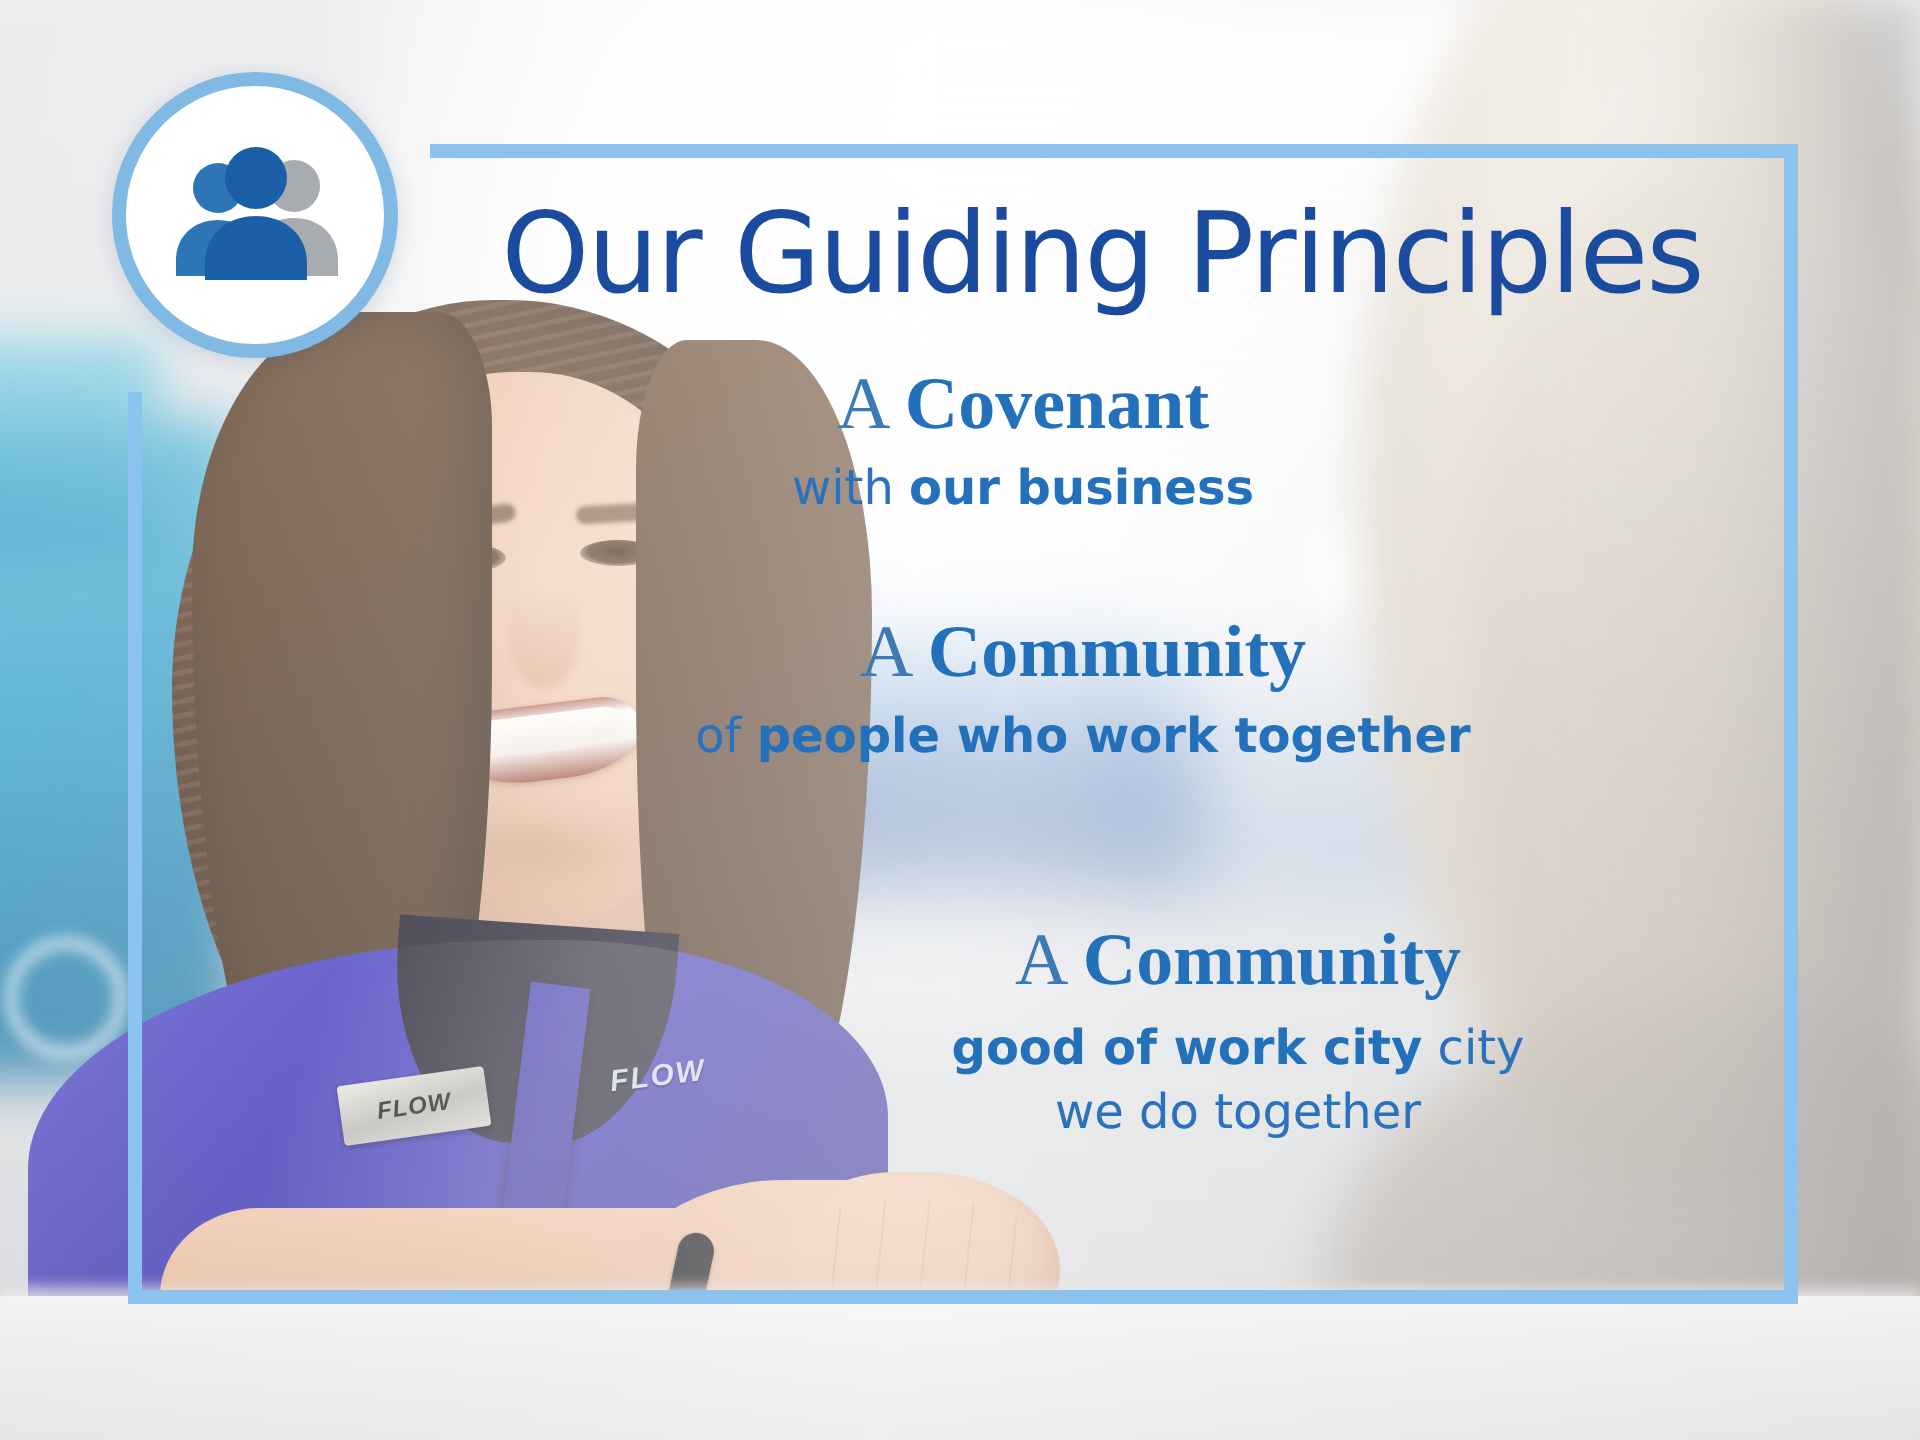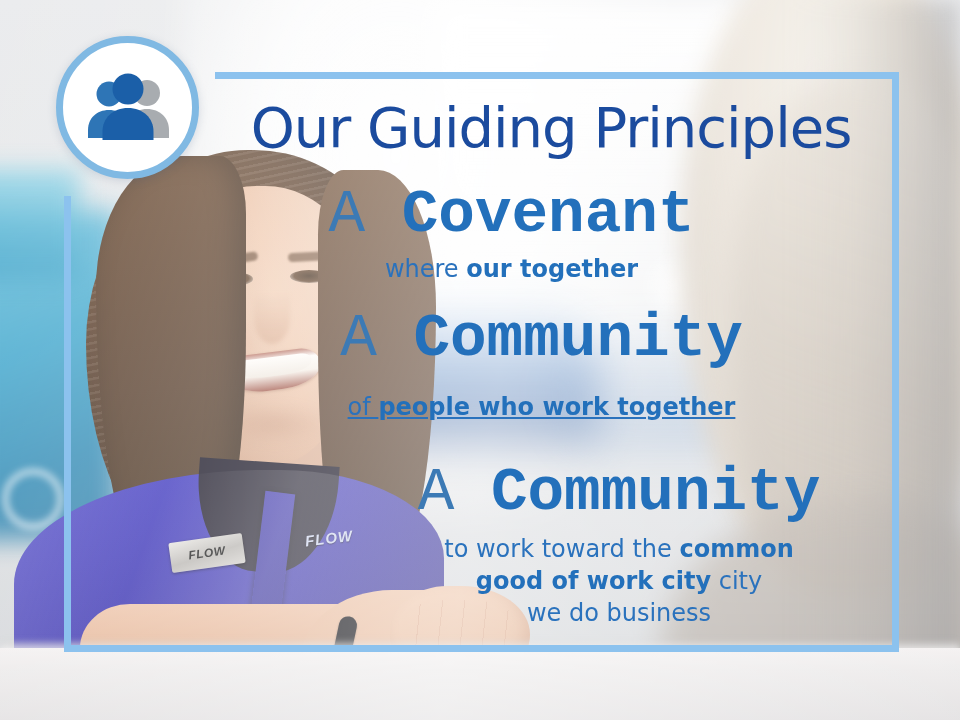--- a/index.html
+++ b/index.html
@@ -304,40 +304,40 @@
     font-size:56px;
     line-height:1;
     letter-spacing:-1px;
     color:#1b4b9e;
   }
 
   .principles { position:absolute; left:0; top:0; width:835px; }
 
   .p-block { position:absolute; width:835px; }
   .p-head {
-    font-family:Liberation Mono, monospace;
-    font-size:61px; line-height:1.03; color:#2a72bd;
+    font-family:Liberation Serif, serif;
+    font-size:37px; line-height:1.03; color:#2a72bd;
     white-space:nowrap;
   }
   .p-head .art { font-weight:400; color:#3c7ab5; }
   .p-head .key { font-weight:bold; color:#2370bb; }
   .p-sub {
     font-family:"DejaVu Sans", sans-serif;
     font-size:24px; line-height:1.34; color:#2a72bd;
     font-weight:400;
   }
   .p-sub b { font-weight:bold; color:#2370bb; }
 
   
   #blk-covenant   { left:0;   top:112px; text-align:center; padding-left:60px; }
   #blk-community  { left:0;   top:236px; text-align:center; padding-left:120px;}
   #blk-commitment { left:0;   top:390px; text-align:center; padding-left:275px;}
 
   #blk-covenant .p-sub   { margin-top:6px; }
-  #blk-community .p-sub  { margin-top:20px;text-decoration:underline; }
+  #blk-community .p-sub  { margin-top:6px; }
   #blk-commitment .p-sub { margin-top:8px; }
 </style>
 </head>
 <body>
 
 <div id="stage">
 
   <div class="photo">
     <div class="bg-wash"></div>
     <div class="bg-window"></div>
@@ -423,45 +423,42 @@
 
     <div class="title">Our Guiding Principles</div>
 
     <div class="principles">
 
       <div class="p-block" id="blk-covenant">
         <div class="p-head">
           <span class="art">A </span><span class="key">Covenant</span>
         </div>
         <div class="p-sub">
-          <span>where </span><b>our together</b>
+          <span>with </span><b>our business</b>
         </div>
       </div>
 
       <div class="p-block" id="blk-community">
         <div class="p-head">
           <span class="art">A </span><span class="key">Community</span>
         </div>
         <div class="p-sub">
           <div>
             <span>of </span><b>people who work together</b>
           </div>
         </div>
       </div>
 
       <div class="p-block" id="blk-commitment">
         <div class="p-head">
           <span class="art">A </span><span class="key">Community</span>
         </div>
         <div class="p-sub">
           <div>
-            <span>to work toward the </span><b>common</b>
-          </div>
-          <div>
             <b>good of work city</b><span> city</span>
           </div>
-          <div>we do business</div>
+          <div>we do together</div>
         </div>
       </div>
 
     </div>
   </div>
 </div>
 
 </body></html>

